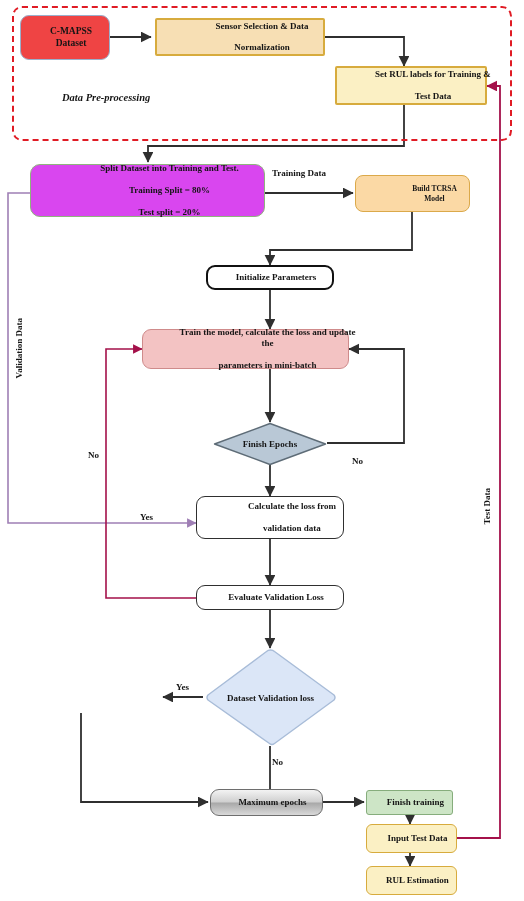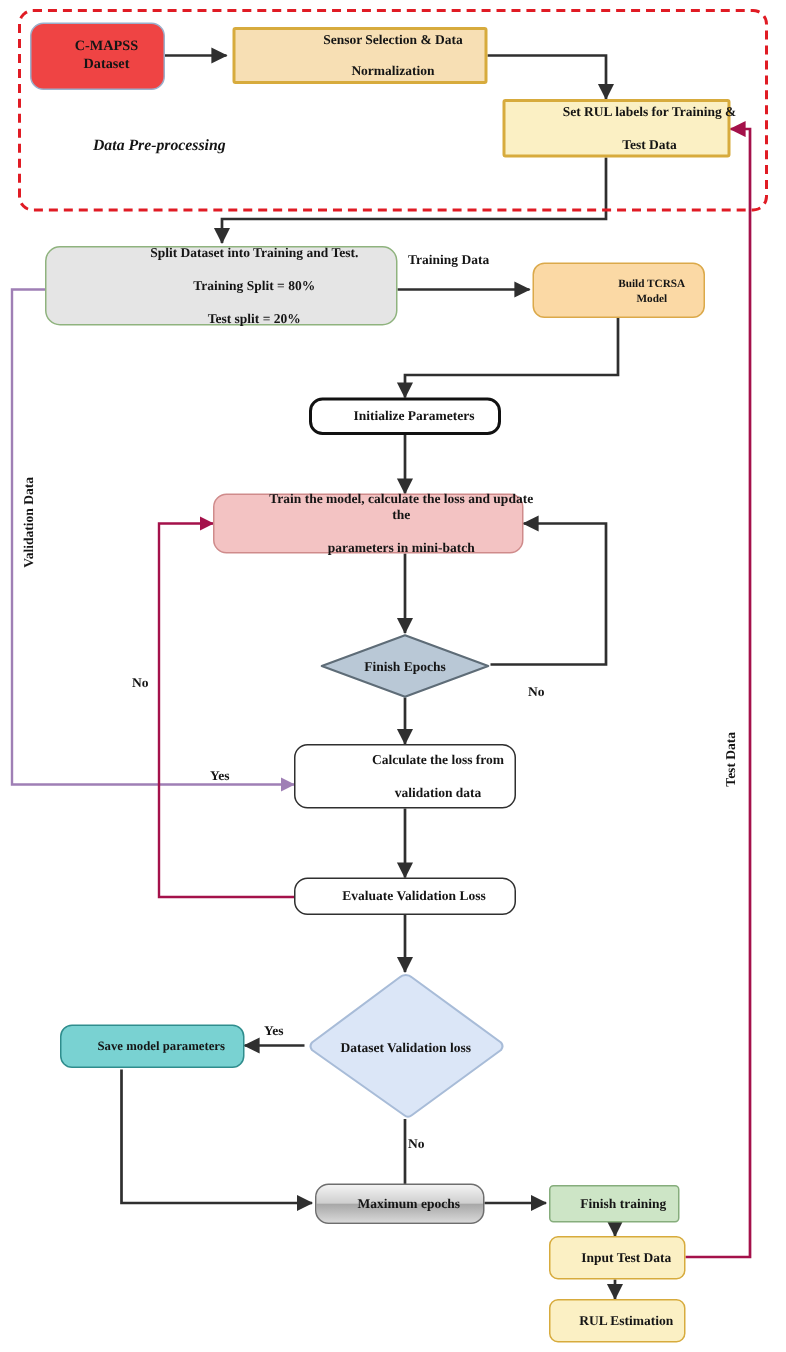--- a/index.html
+++ b/index.html
@@ -52,21 +52,21 @@
     border-radius: 2px;
     font-size: 9px;
   }
   .n-rul {
     background: #fbf0c4;
     border: 2px solid #d7ab3d;
     border-radius: 2px;
     font-size: 9px;
   }
   .n-split {
-    background: #e5e5e5;
+    background: #d946ef;
     border: 1.6px solid #8fb37e;
     border-radius: 10px;
     font-size: 9px;
   }
   .n-build {
     background: #fbd9a5;
     border: 1.8px solid #dba94a;
     border-radius: 8px;
     font-size: 7.5px;
     padding-left: 32px;
@@ -305,23 +305,20 @@
     <span>Evaluate Validation Loss</span>
   </div>
 
   <div class="diamond" style="left:203px; top:648px; width:135px; height:99px;">
     <svg width="135" height="99" viewBox="0 0 135 99">
       <path d="M67.5,2 Q70,2 71.5,3.5 L131,47 Q133,49.5 131,52 L71.5,95.5 Q69,97.5 66.5,95.5 L5,52 Q3,49.5 5,47 L63.5,3.5 Q65,2 67.5,2 Z" fill="#dbe6f7" stroke="#a8bcd8" stroke-width="1.4" stroke-linejoin="round"></path>
     </svg>
     <div class="dlabel">Dataset Validation loss</div>
   </div>
 
-  <div class="node n-save" style="left:40px; top:683px; width:123px; height:29px;">
-    <span>Save model parameters</span>
-  </div>
 
   <div class="node n-maxep" style="left:210px; top:789px; width:113px; height:27px;align-items:center;">
     <span>Maximum epochs</span>
   </div>
 
   <div class="node n-finish-tr" style="left:366px; top:790px; width:87px; height:25px;">
     <span>Finish training</span>
   </div>
 
   <div class="node n-input-test" style="left:366px; top:824px; width:91px; height:29px;">

